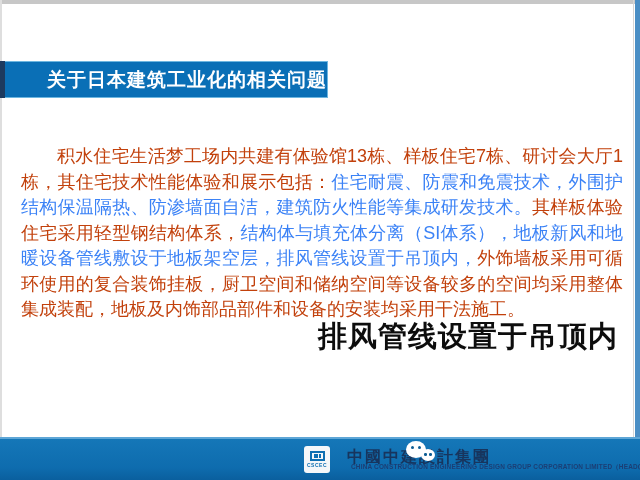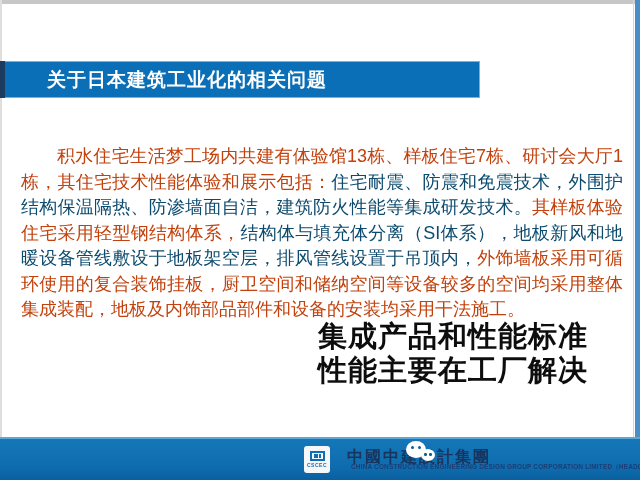--- a/index.html
+++ b/index.html
@@ -8,37 +8,37 @@
     font-family:"Liberation Sans",sans-serif;
   }
   
   .top-edge{position:absolute;top:0;left:0;right:0;height:4px;background:#c7c7c7;}
   .left-edge{position:absolute;top:0;left:0;bottom:0;width:2px;background:#dedede;}
   .right-gray-line{position:absolute;top:0;right:6px;bottom:0;width:1px;background:#d6d6d6;}
   .right-edge{position:absolute;top:0;right:0;bottom:0;width:5px;background:#4a8ec5;}
 
   
   .title-bar{
-    position:absolute;left:0;top:61px;width:480px;height:37px;
+    position:absolute;left:0;top:61px;width:328px;height:37px;
     background:#0a6fb6;border:1px solid #6db6e0;border-left:none;box-sizing:border-box;
   }
   .title-accent{position:absolute;left:0;top:-1px;bottom:-1px;width:5px;background:#1d3a5f;}
   .title-text{
     position:absolute;left:47px;top:0;height:35px;line-height:35px;
     color:#ffffff;font-weight:bold;font-size:19px;letter-spacing:1px;white-space:nowrap;
   }
 
   
   .body-text{
     position:absolute;left:21px;top:126px;width:602px;
     font-size:18px;line-height:25.5px;color:#2d2d2d;
     text-align:justify;text-indent:2em;
   }
   .seg-black{color:#c2410c;}
-  .seg-red{color:#0c4a6e;}
+  .seg-red{color:#3b82f6;}
 
   
   .callout{
     position:absolute;left:318px;top:319px;
     font-family:"Liberation Serif",serif;font-weight:bold;
     font-size:29px;line-height:34px;color:#0d0d0d;letter-spacing:1px;white-space:nowrap;
   }
 
   
   .footer{
@@ -85,22 +85,21 @@
   <div class="right-edge"></div>
 
   <div class="title-bar">
     <div class="title-accent"></div>
     <div class="title-text">关于日本建筑工业化的相关问题</div>
   </div>
 
   <p class="body-text"><span class="seg-black">积水住宅生活梦工场内共建有体验馆13栋、样板住宅7栋、研讨会大厅1栋，其住宅技术性能体验和展示包括：</span><span class="seg-red">住宅耐震、防震和免震技术，外围护结构保温隔热、防渗墙面自洁，建筑防火性能等集成研发技术。</span><span class="seg-black">其样板体验住宅采用轻型钢结构体系，</span><span class="seg-red">结构体与填充体分离（SI体系），地板新风和地暖设备管线敷设于地板架空层，排风管线设置于吊顶内，</span><span class="seg-black">外饰墙板采用可循环使用的复合装饰挂板，厨卫空间和储纳空间等设备较多的空间均采用整体集成装配，地板及内饰部品部件和设备的安装均采用干法施工。</span></p>
 
   <div class="callout">
-    <div>集成产品和性能标准</div>
-    <div>性能主要在工厂解决</div>
+    <div>排风管线设置于吊顶内</div>
   </div>
 
   <div class="footer">
     <div class="logo">
       <div class="logo-emblem">
         <span class="bar"></span>
           <span class="bar"></span>
           <span class="bar"></span>
       </div>
       <div class="logo-word">CSCEC</div>

